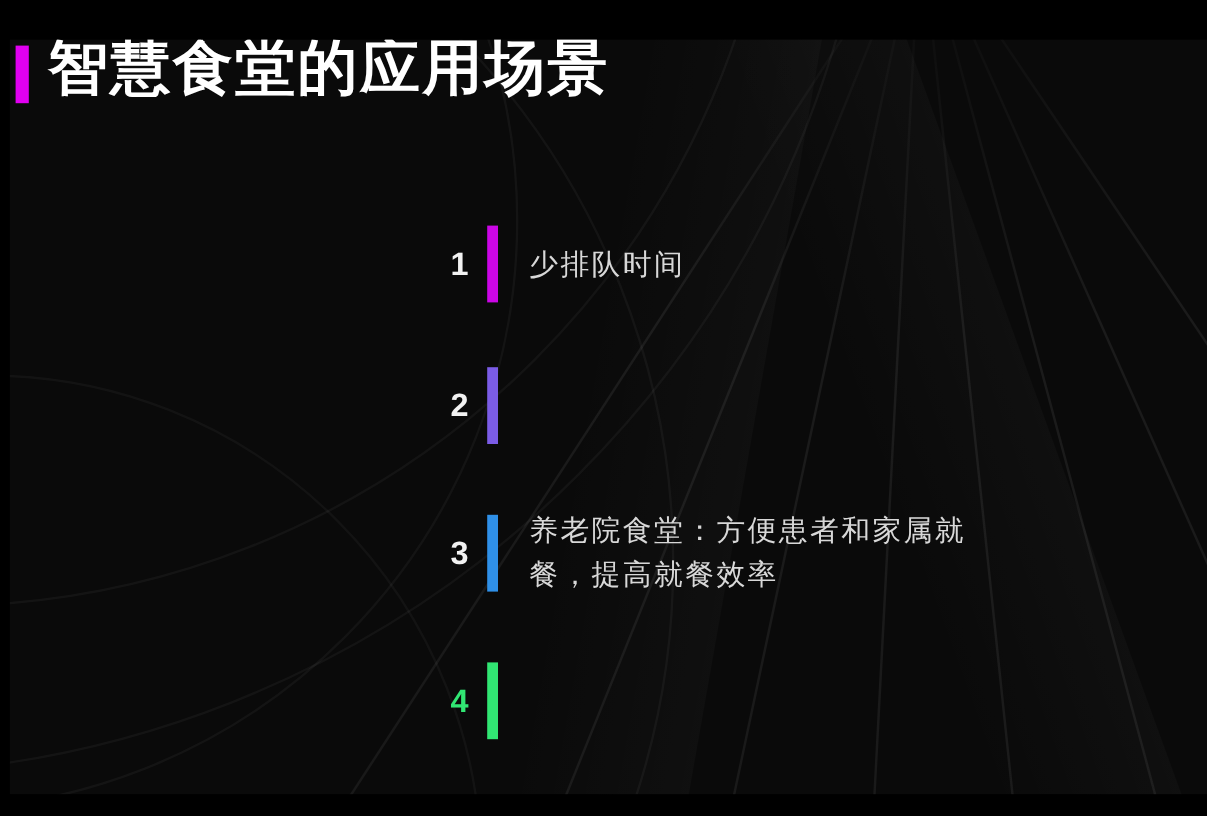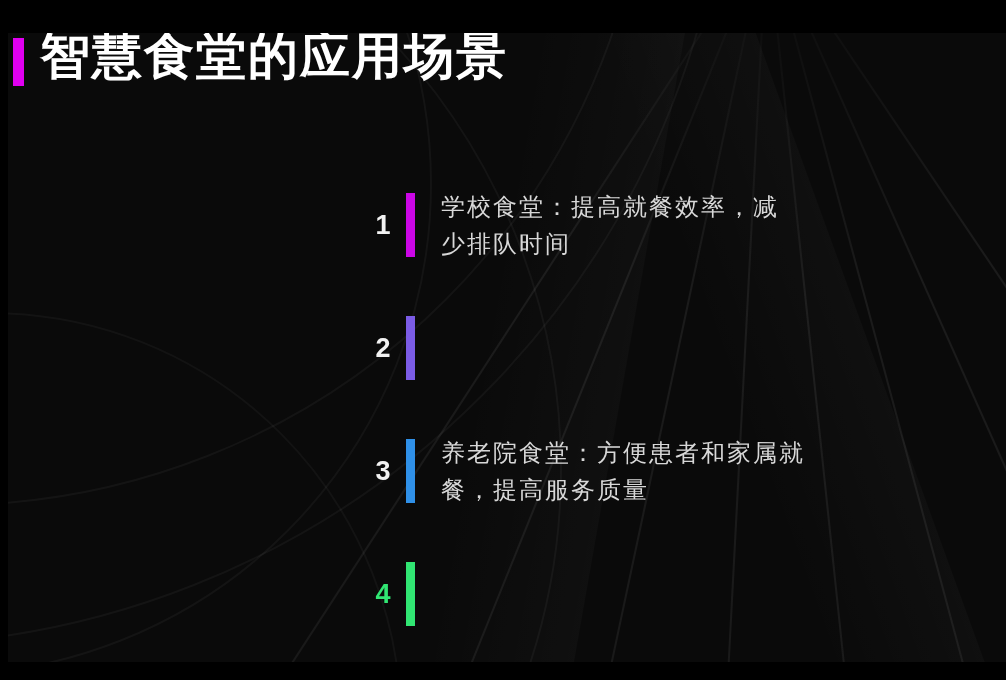--- a/index.html
+++ b/index.html
@@ -139,36 +139,35 @@
       <div class="ray" style="transform:rotate(123deg)"></div>
       <div class="band" style="transform:rotate(70deg)"></div>
       <div class="band" style="transform:rotate(100deg)"></div>
     </div>
 
     <div class="list" id="scenario-list">
   <div class="item">
     <div class="item-num" style="color: rgb(242, 242, 242);">1</div>
     <div class="item-bar" style="background: rgb(203, 6, 230);"></div>
     <div class="item-text">
-            <span class="line">学校食堂：提高就餐效率，减</span>
             <span class="line">少排队时间</span>
           </div>
   </div>
 
   <div class="item">
     <div class="item-num" style="color: rgb(242, 242, 242);">2</div>
     <div class="item-bar" style="background: rgb(123, 92, 230);"></div>
   </div>
 
   <div class="item">
     <div class="item-num" style="color: rgb(242, 242, 242);">3</div>
     <div class="item-bar" style="background: rgb(47, 144, 232);"></div>
     <div class="item-text">
             <span class="line">养老院食堂：方便患者和家属就</span>
-            <span class="line">餐，提高服务质量</span>
+            <span class="line">餐，提高就餐效率</span>
           </div>
   </div>
 
   <div class="item">
     <div class="item-num" style="color: rgb(49, 230, 115);">4</div>
     <div class="item-bar" style="background: rgb(49, 230, 115);"></div>
   </div>
 </div>
   </div>
 

